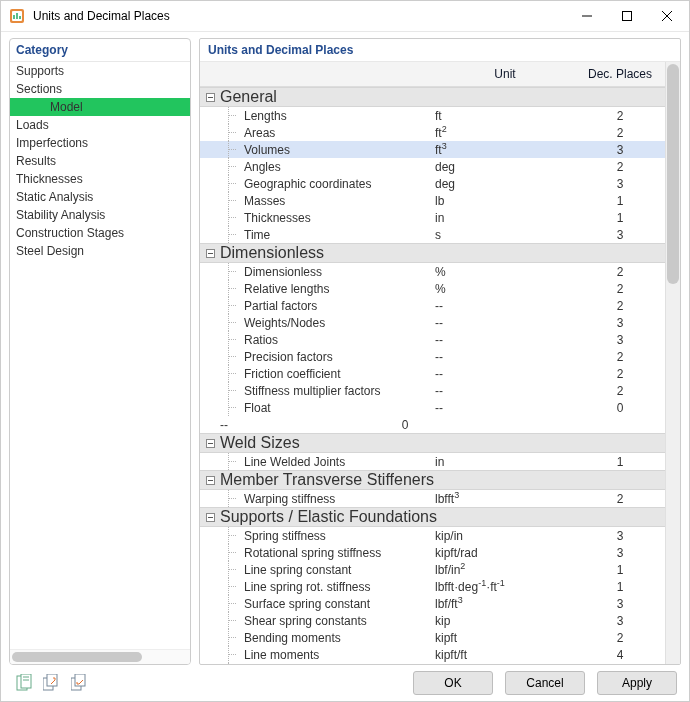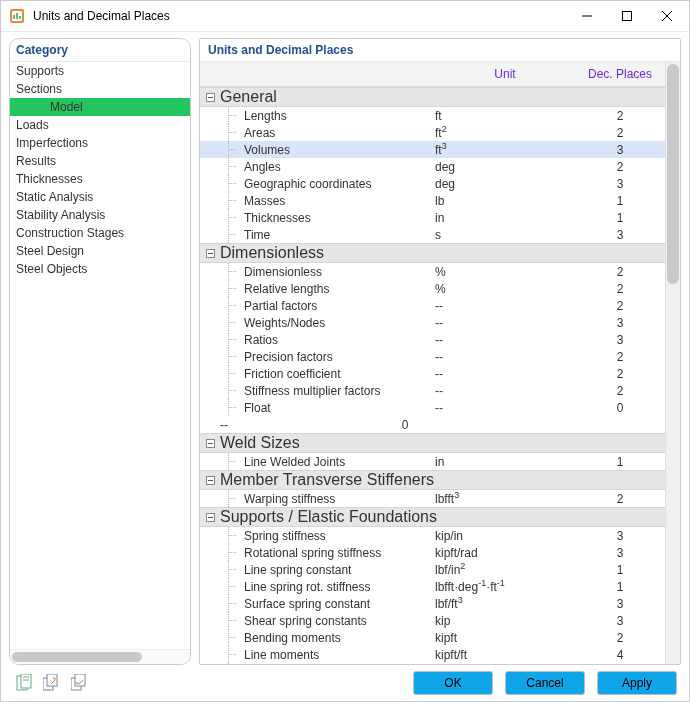--- a/index.html
+++ b/index.html
@@ -4,32 +4,32 @@
 <style>
   html,body{margin:0;padding:0;font-family:"Segoe UI",Arial,sans-serif;font-size:12px;color:#333;background:#f0f0f0;}
   .window{width:690px;height:702px;background:#fff;border:1px solid #ccc;box-sizing:border-box;display:flex;flex-direction:column;}
   .titlebar{height:30px;display:flex;align-items:center;padding:0 2px 0 8px;border-bottom:1px solid #e8e8e8;}
   .titlebar .icon{width:16px;height:16px;margin-right:8px;display:flex;align-items:center;justify-content:center;}
   .titlebar .title{flex:1;font-size:12px;color:#000;}
   .titlebar .win-btn{width:40px;height:28px;display:flex;align-items:center;justify-content:center;color:#000;}
   .titlebar .win-btn svg{display:block;}
   .body{flex:1;display:flex;flex-direction:column;padding:6px 8px 6px 8px;overflow:hidden;}
   .main{flex:1;display:flex;gap:8px;overflow:hidden;}
-  .sidebar{width:180px;border:1px solid #ccc;border-radius:10px;background:#fff;display:flex;flex-direction:column;overflow:hidden;justify-content:center;}
+  .sidebar{width:180px;border:1px solid #ccc;border-radius:4px;background:#fff;display:flex;flex-direction:column;overflow:hidden;justify-content:center;}
   .sidebar-header{padding:4px 6px;color:#254d90;font-weight:600;font-size:12px;border-bottom:1px solid #e8e8e8;}
   .sidebar-list{flex:1;overflow:auto;}
   .sidebar-item{padding:2px 6px;cursor:default;}
   .sidebar-item.selected{background:#22c55e;padding-left:40px;}
   .sidebar-hscroll{height:14px;border-top:1px solid #eee;background:#fafafa;position:relative;}
   .sidebar-hscroll .thumb{position:absolute;left:2px;top:2px;width:130px;height:10px;background:#c9c9c9;border-radius:5px;}
   .content{flex:1;border:1px solid #ccc;border-radius:2px;display:flex;flex-direction:column;overflow:hidden;}
   .content-header{padding:4px 8px;color:#254d90;font-weight:600;font-size:12px;}
   .grid-wrap{flex:1;display:flex;overflow:hidden;border-top:1px solid #e8e8e8;}
   .grid{flex:1;overflow:auto;}
-  .col-head{display:flex;height:24px;align-items:center;background:#f4f4f4;border-bottom:1px solid #ddd;font-size:12px;color:#6d28d9;position:sticky;top:0;}
+  .col-head{display:flex;height:24px;align-items:center;background:#f4f4f4;border-bottom:1px solid #ddd;font-size:12px;color:#0f172a;position:sticky;top:0;}
   .col-head .c0{width:20px;}
   .col-head .c1{flex:1;}
   .col-head .c2{width:140px;text-align:center;}
   .col-head .c3{width:90px;text-align:center;}
   .group-head{display:flex;align-items:center;background:#e6e6e6;height:18px;font-size:16px;border-bottom:1px solid #d5d5d5;border-top:1px solid #d5d5d5;}
   .group-head .toggle{width:20px;height:18px;display:flex;align-items:center;justify-content:center;color:#555;}
   .row{display:flex;align-items:center;height:17px;font-size:12px;}
   .row .c0{width:20px;}
   .row .c1{flex:1;display:flex;align-items:center;text-align:right;}
   .row .branch{width:24px;height:17px;position:relative;flex:none;}
@@ -37,21 +37,21 @@
   .row .branch::after{content:"";position:absolute;left:8px;top:8px;width:8px;border-top:1px dotted #b5b5b5;}
   .row .c2{width:140px;}
   .row .c3{width:90px;text-align:center;}
   .row.selected{background:#d8e4f7;}
   .grid sup{font-size:9px;line-height:0;}
   .vscroll{width:14px;background:#f0f0f0;border-left:1px solid #e0e0e0;position:relative;}
   .vscroll .thumb{position:absolute;left:1px;top:2px;width:12px;height:220px;background:#c9c9c9;border-radius:6px;}
   .footer{padding:6px 4px 0 4px;display:flex;align-items:center;}
   .footer .ficon{width:22px;height:22px;margin-right:6px;display:flex;align-items:center;justify-content:center;border-radius:3px;}
   .footer .spacer{flex:1;}
-  .footer button{width:80px;height:24px;margin-left:12px;border:1px solid #bdbdbd;background:#0ea5e9;border-radius:3px;font-size:12px;cursor:pointer;}
+  .footer button{width:80px;height:24px;margin-left:12px;border:1px solid #bdbdbd;background:#e5e5e5;border-radius:3px;font-size:12px;cursor:pointer;}
 </style>
 </head>
 <body>
 <div class="window">
 
   <div class="titlebar">
     <span class="icon">
       <svg width="16" height="16" viewBox="0 0 16 16">
         <rect x="1" y="1" width="14" height="14" rx="2" fill="#e78b3c"></rect>
         <rect x="3" y="3" width="10" height="10" rx="1" fill="#fff"></rect>
@@ -86,21 +86,20 @@
             <div class="sidebar-item">Sections</div>
             <div class="sidebar-item selected">Model</div>
             <div class="sidebar-item">Loads</div>
             <div class="sidebar-item">Imperfections</div>
             <div class="sidebar-item">Results</div>
             <div class="sidebar-item">Thicknesses</div>
             <div class="sidebar-item">Static Analysis</div>
             <div class="sidebar-item">Stability Analysis</div>
             <div class="sidebar-item">Construction Stages</div>
             <div class="sidebar-item">Steel Design</div>
-            <div class="sidebar-item">Steel Objects</div>
           </div>
         <div class="sidebar-hscroll">
             <div class="thumb"></div>
           </div>
       </div>
 
       <div class="content">
         <div class="content-header">Units and Decimal Places</div>
         <div class="grid-wrap">
           <div class="grid" id="grid">

